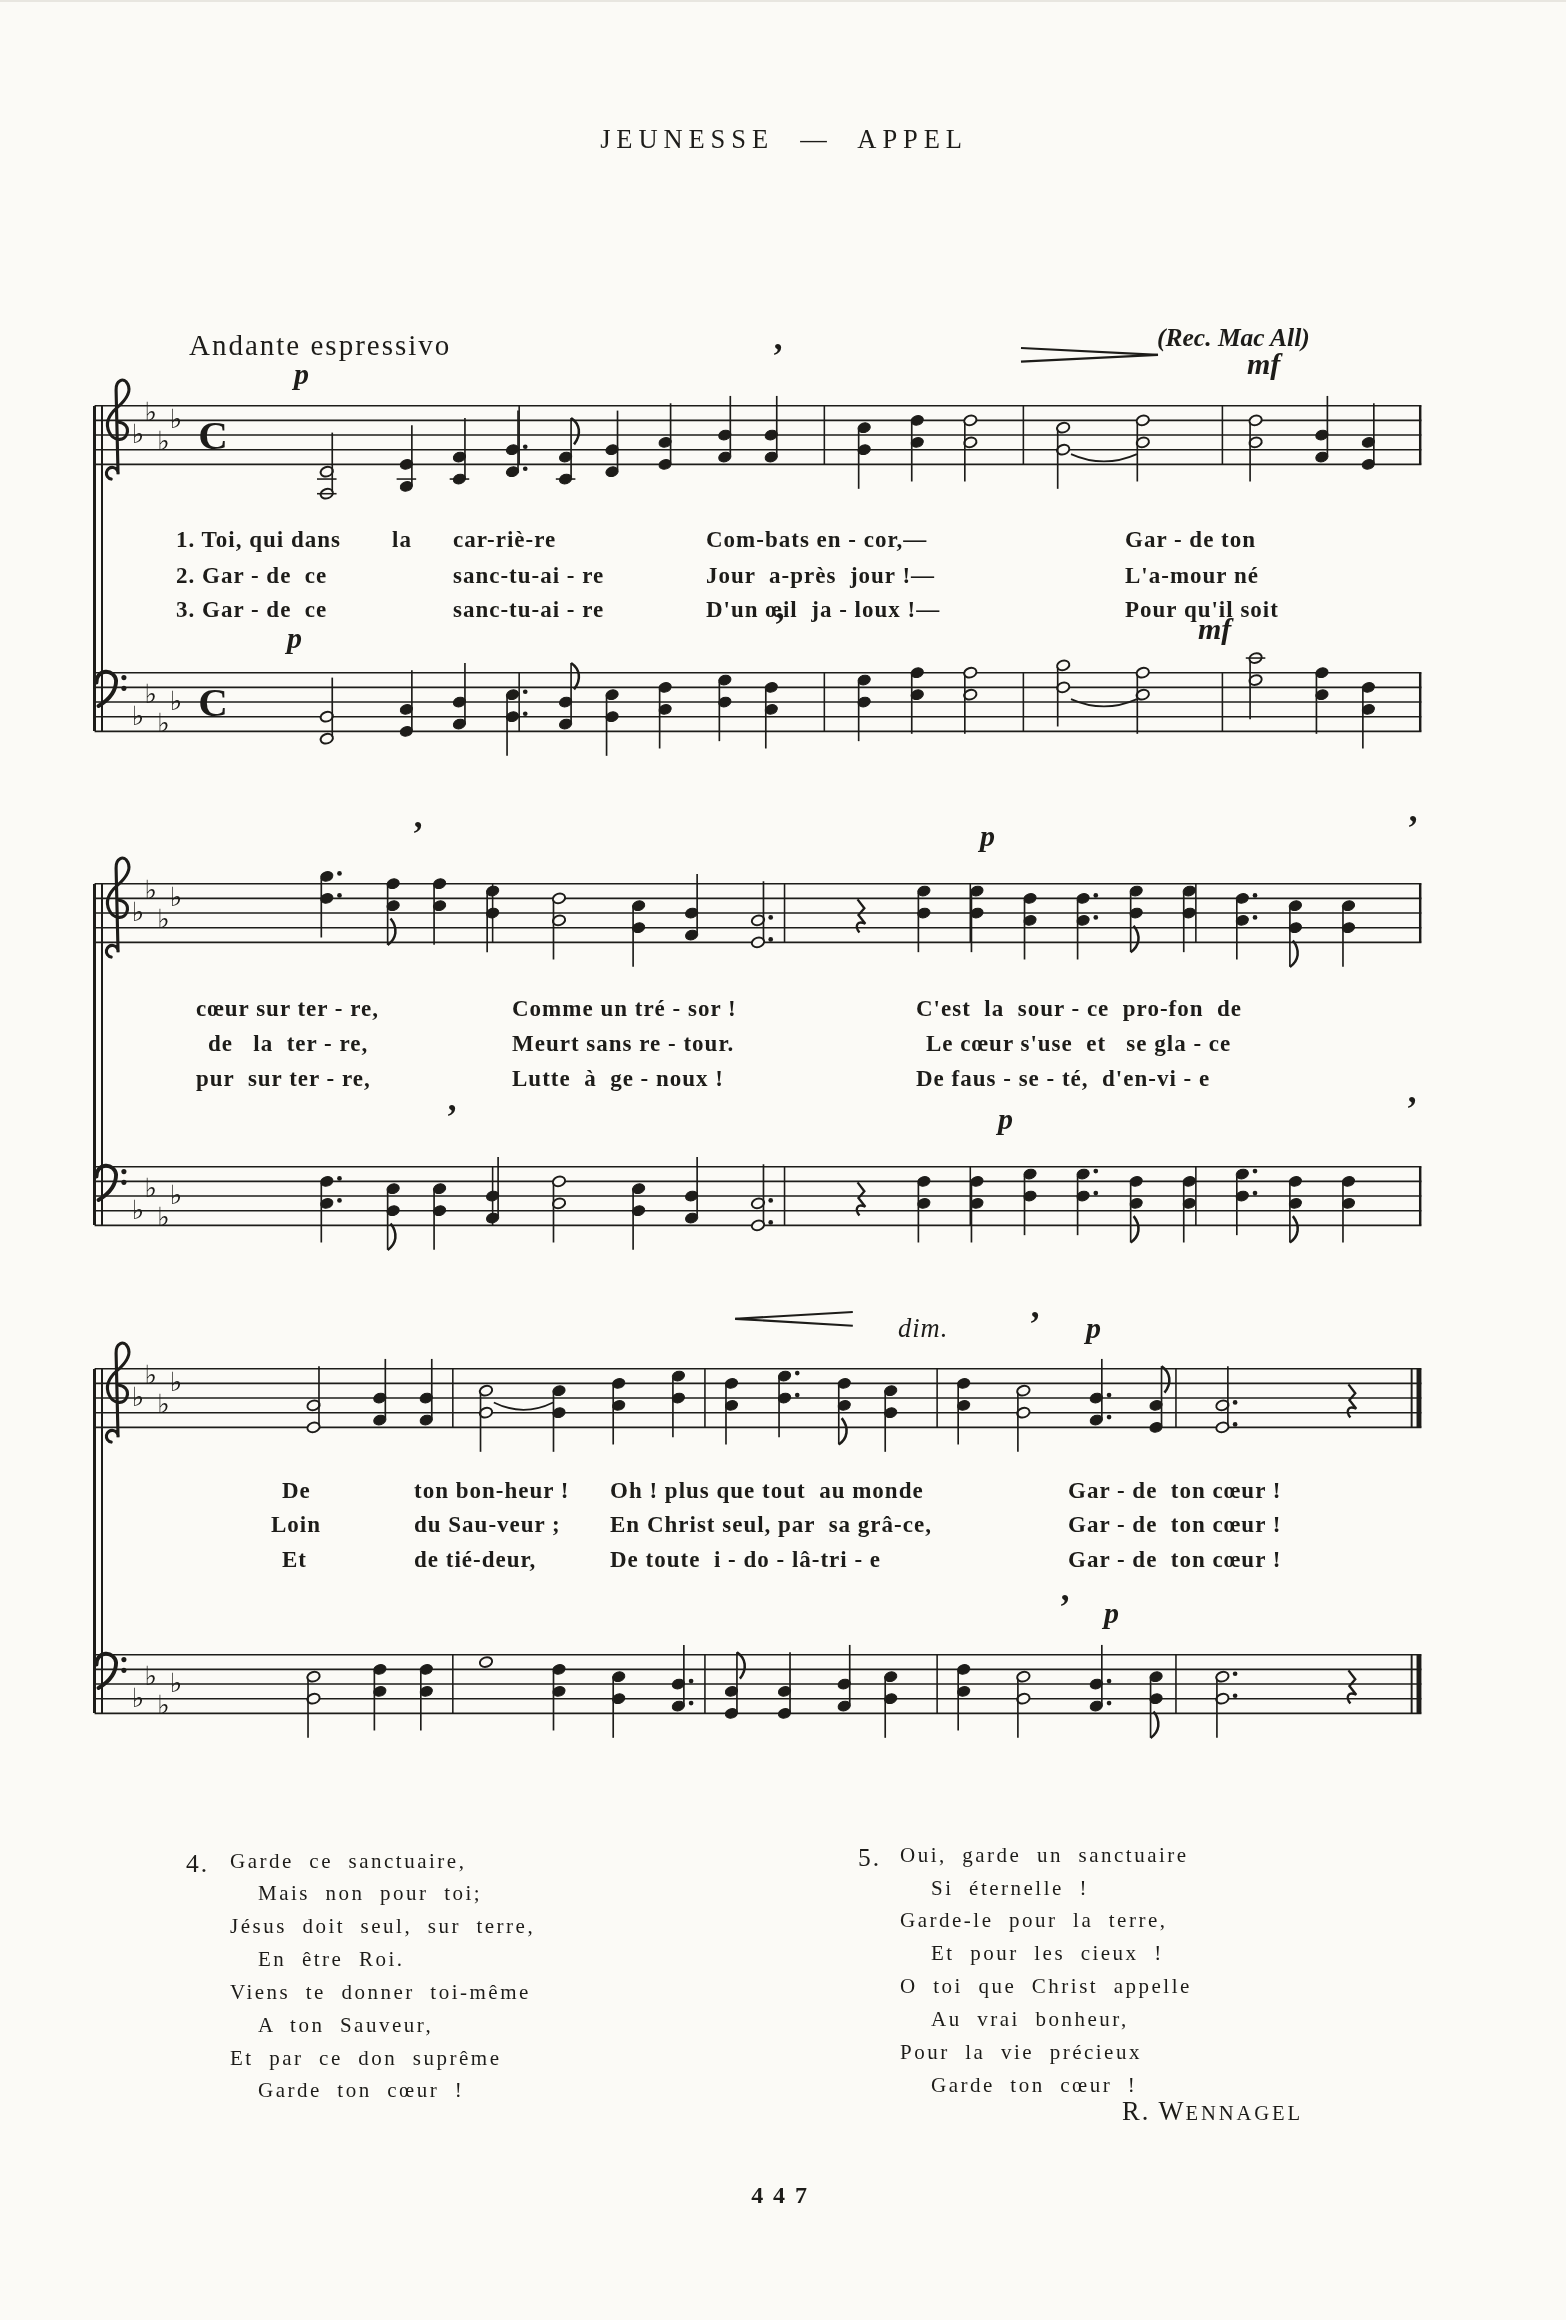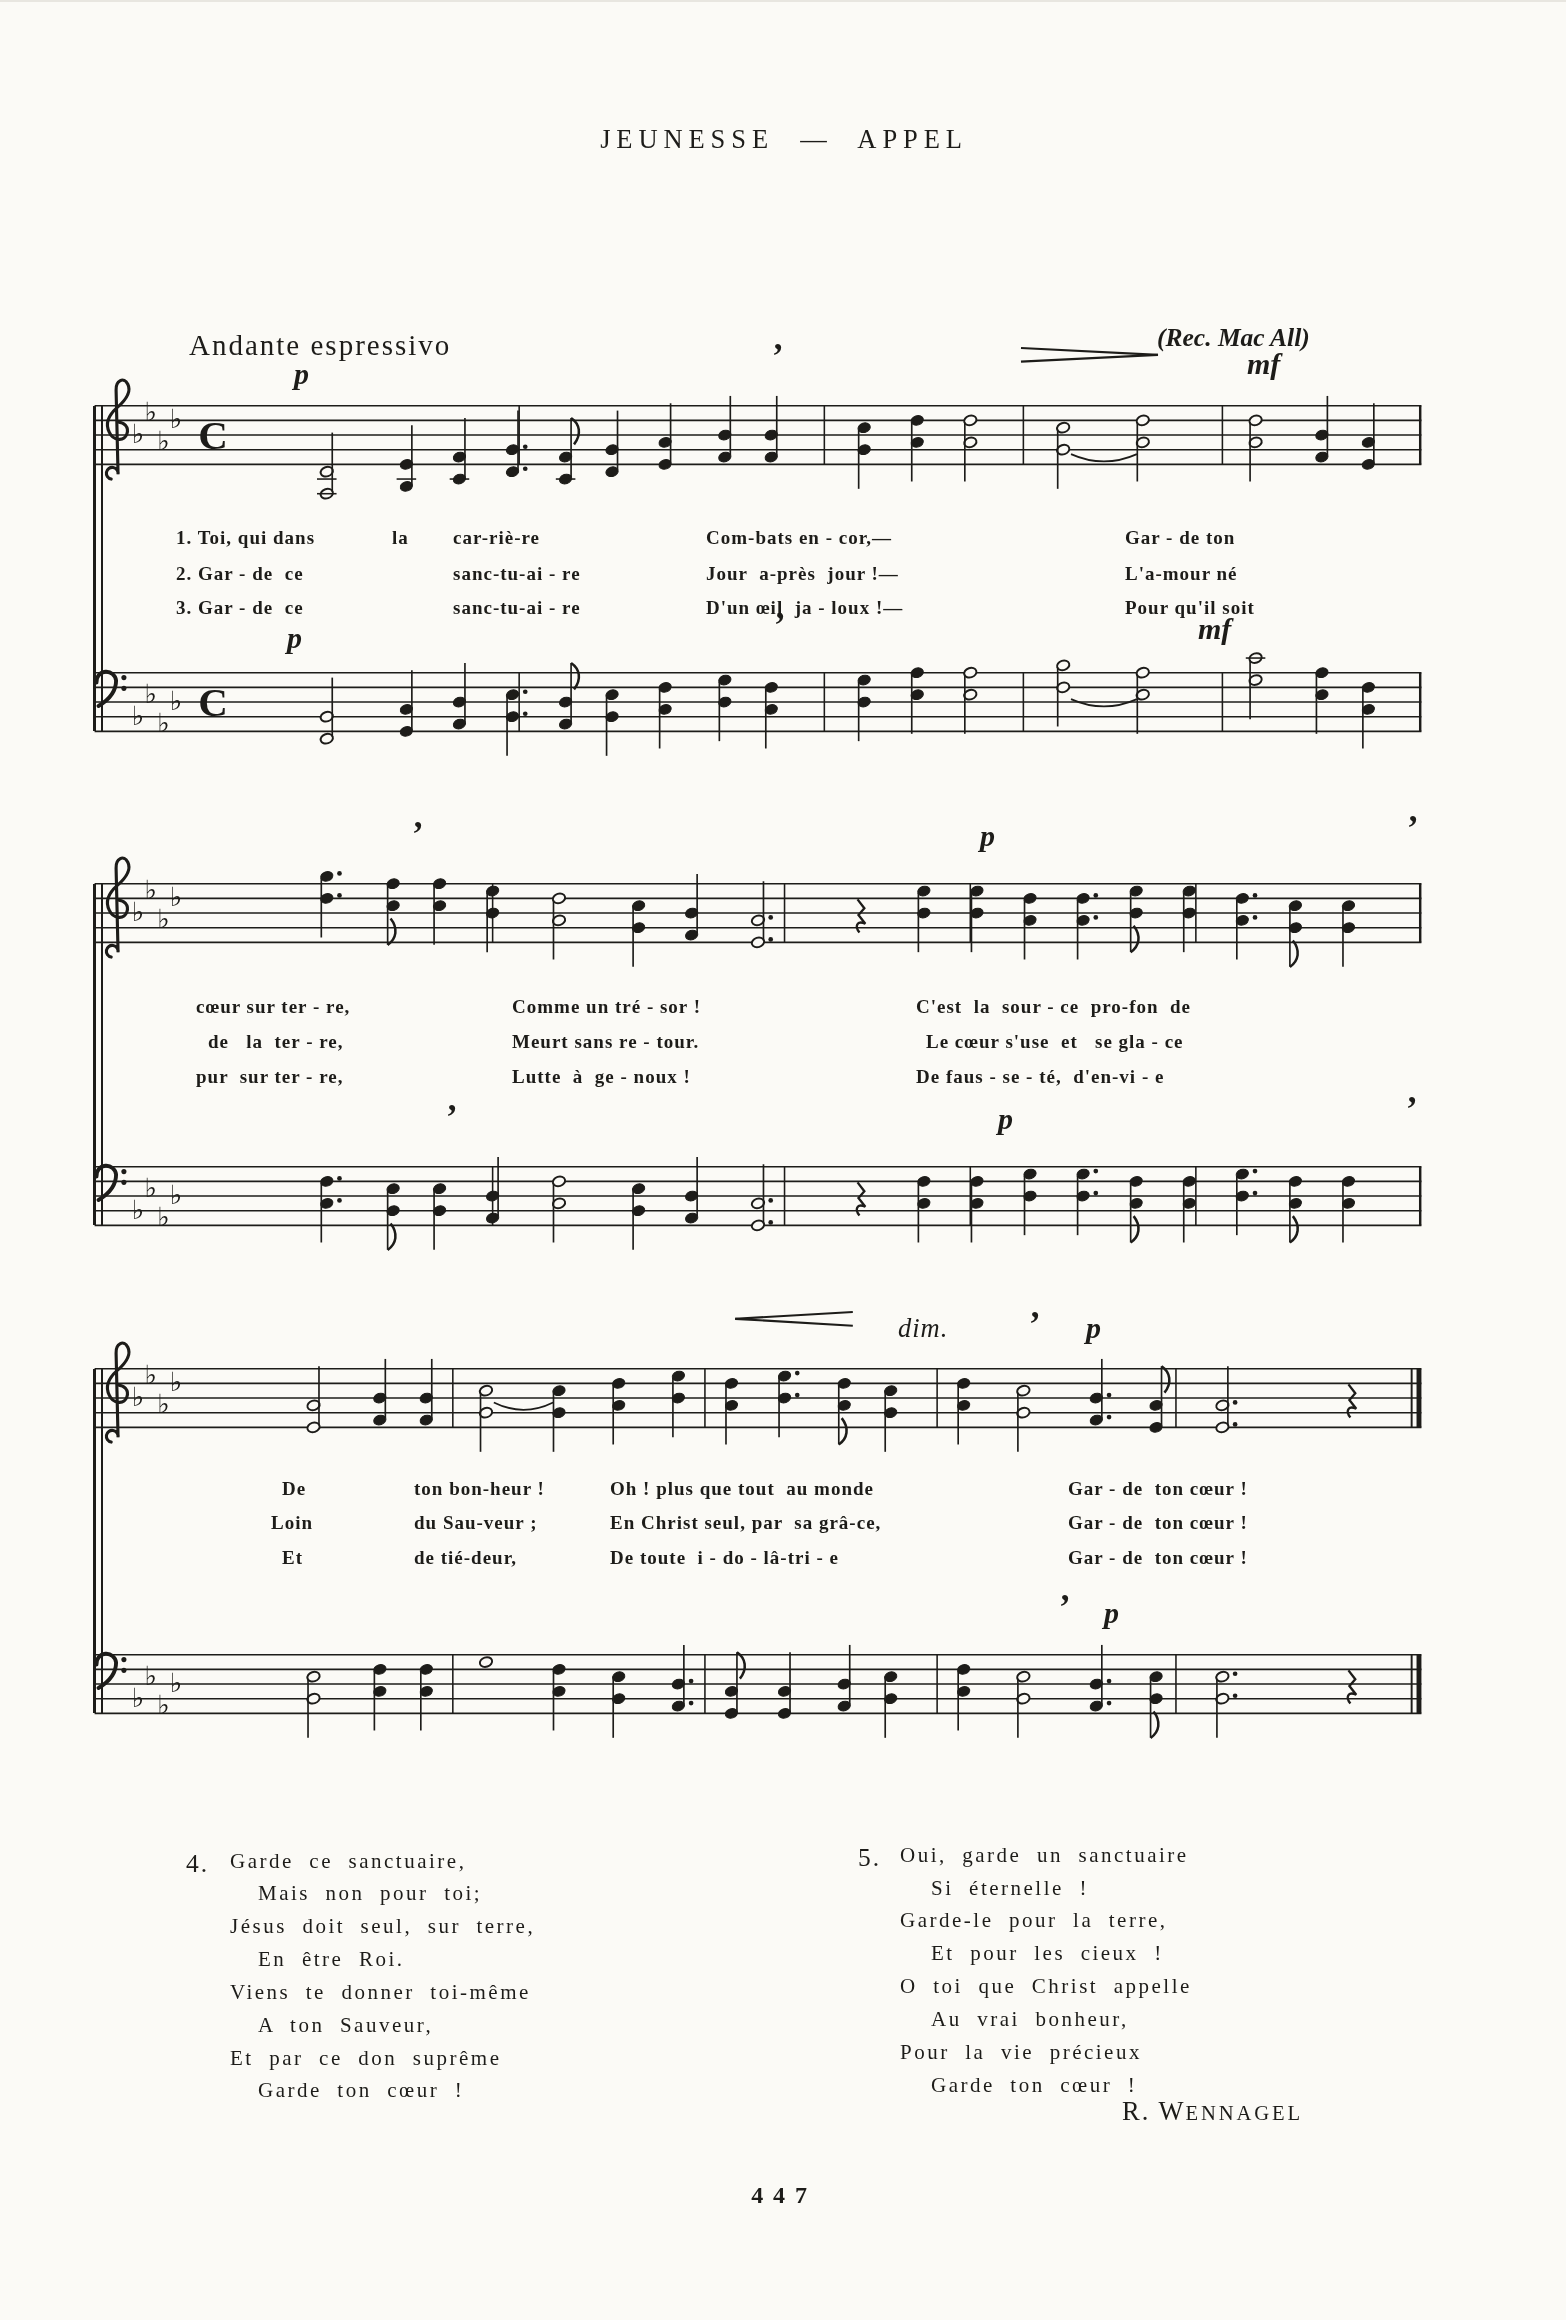--- a/index.html
+++ b/index.html
@@ -15,21 +15,21 @@
   }
   .title{
     top:208px;left:784px;transform:translateX(-50%);
     font-size:45px;font-weight:bold;letter-spacing:1px;word-spacing:15.7px;white-space:nowrap;
   }
   .tempo{font-size:29px;letter-spacing:2px;white-space:nowrap;}
   .attrib{font-size:25.5px;font-weight:bold;font-style:italic;white-space:nowrap;}
   .dyn{font-size:30px;font-weight:bold;font-style:italic;white-space:nowrap;}
   .dynit{font-size:26.5px;font-style:italic;letter-spacing:1px;white-space:nowrap;}
   .breath{font-size:35px;font-weight:bold;line-height:19.6px;white-space:nowrap;}
-  .lyr{font-size:19px;font-weight:bold;letter-spacing:1px;white-space:pre;}
+  .lyr{font-size:23px;font-weight:bold;letter-spacing:1px;white-space:pre;}
   .verse-num{font-size:25.5px;letter-spacing:2px;white-space:pre;}
   .verse-line{font-size:21px;letter-spacing:2.5px;word-spacing:7.8px;white-space:pre;}
   .author{white-space:nowrap;}
   .author .big{font-size:26.5px;letter-spacing:2px;}
   .author .caps{font-size:20.6px;letter-spacing:2.9px;}
   .pagenum{font-size:24px;font-weight:bold;letter-spacing:9.8px;}
   .sysline{position:absolute;background:#1d1c19;}
   svg{position:absolute;overflow:visible;}
 </style>
 </head>

